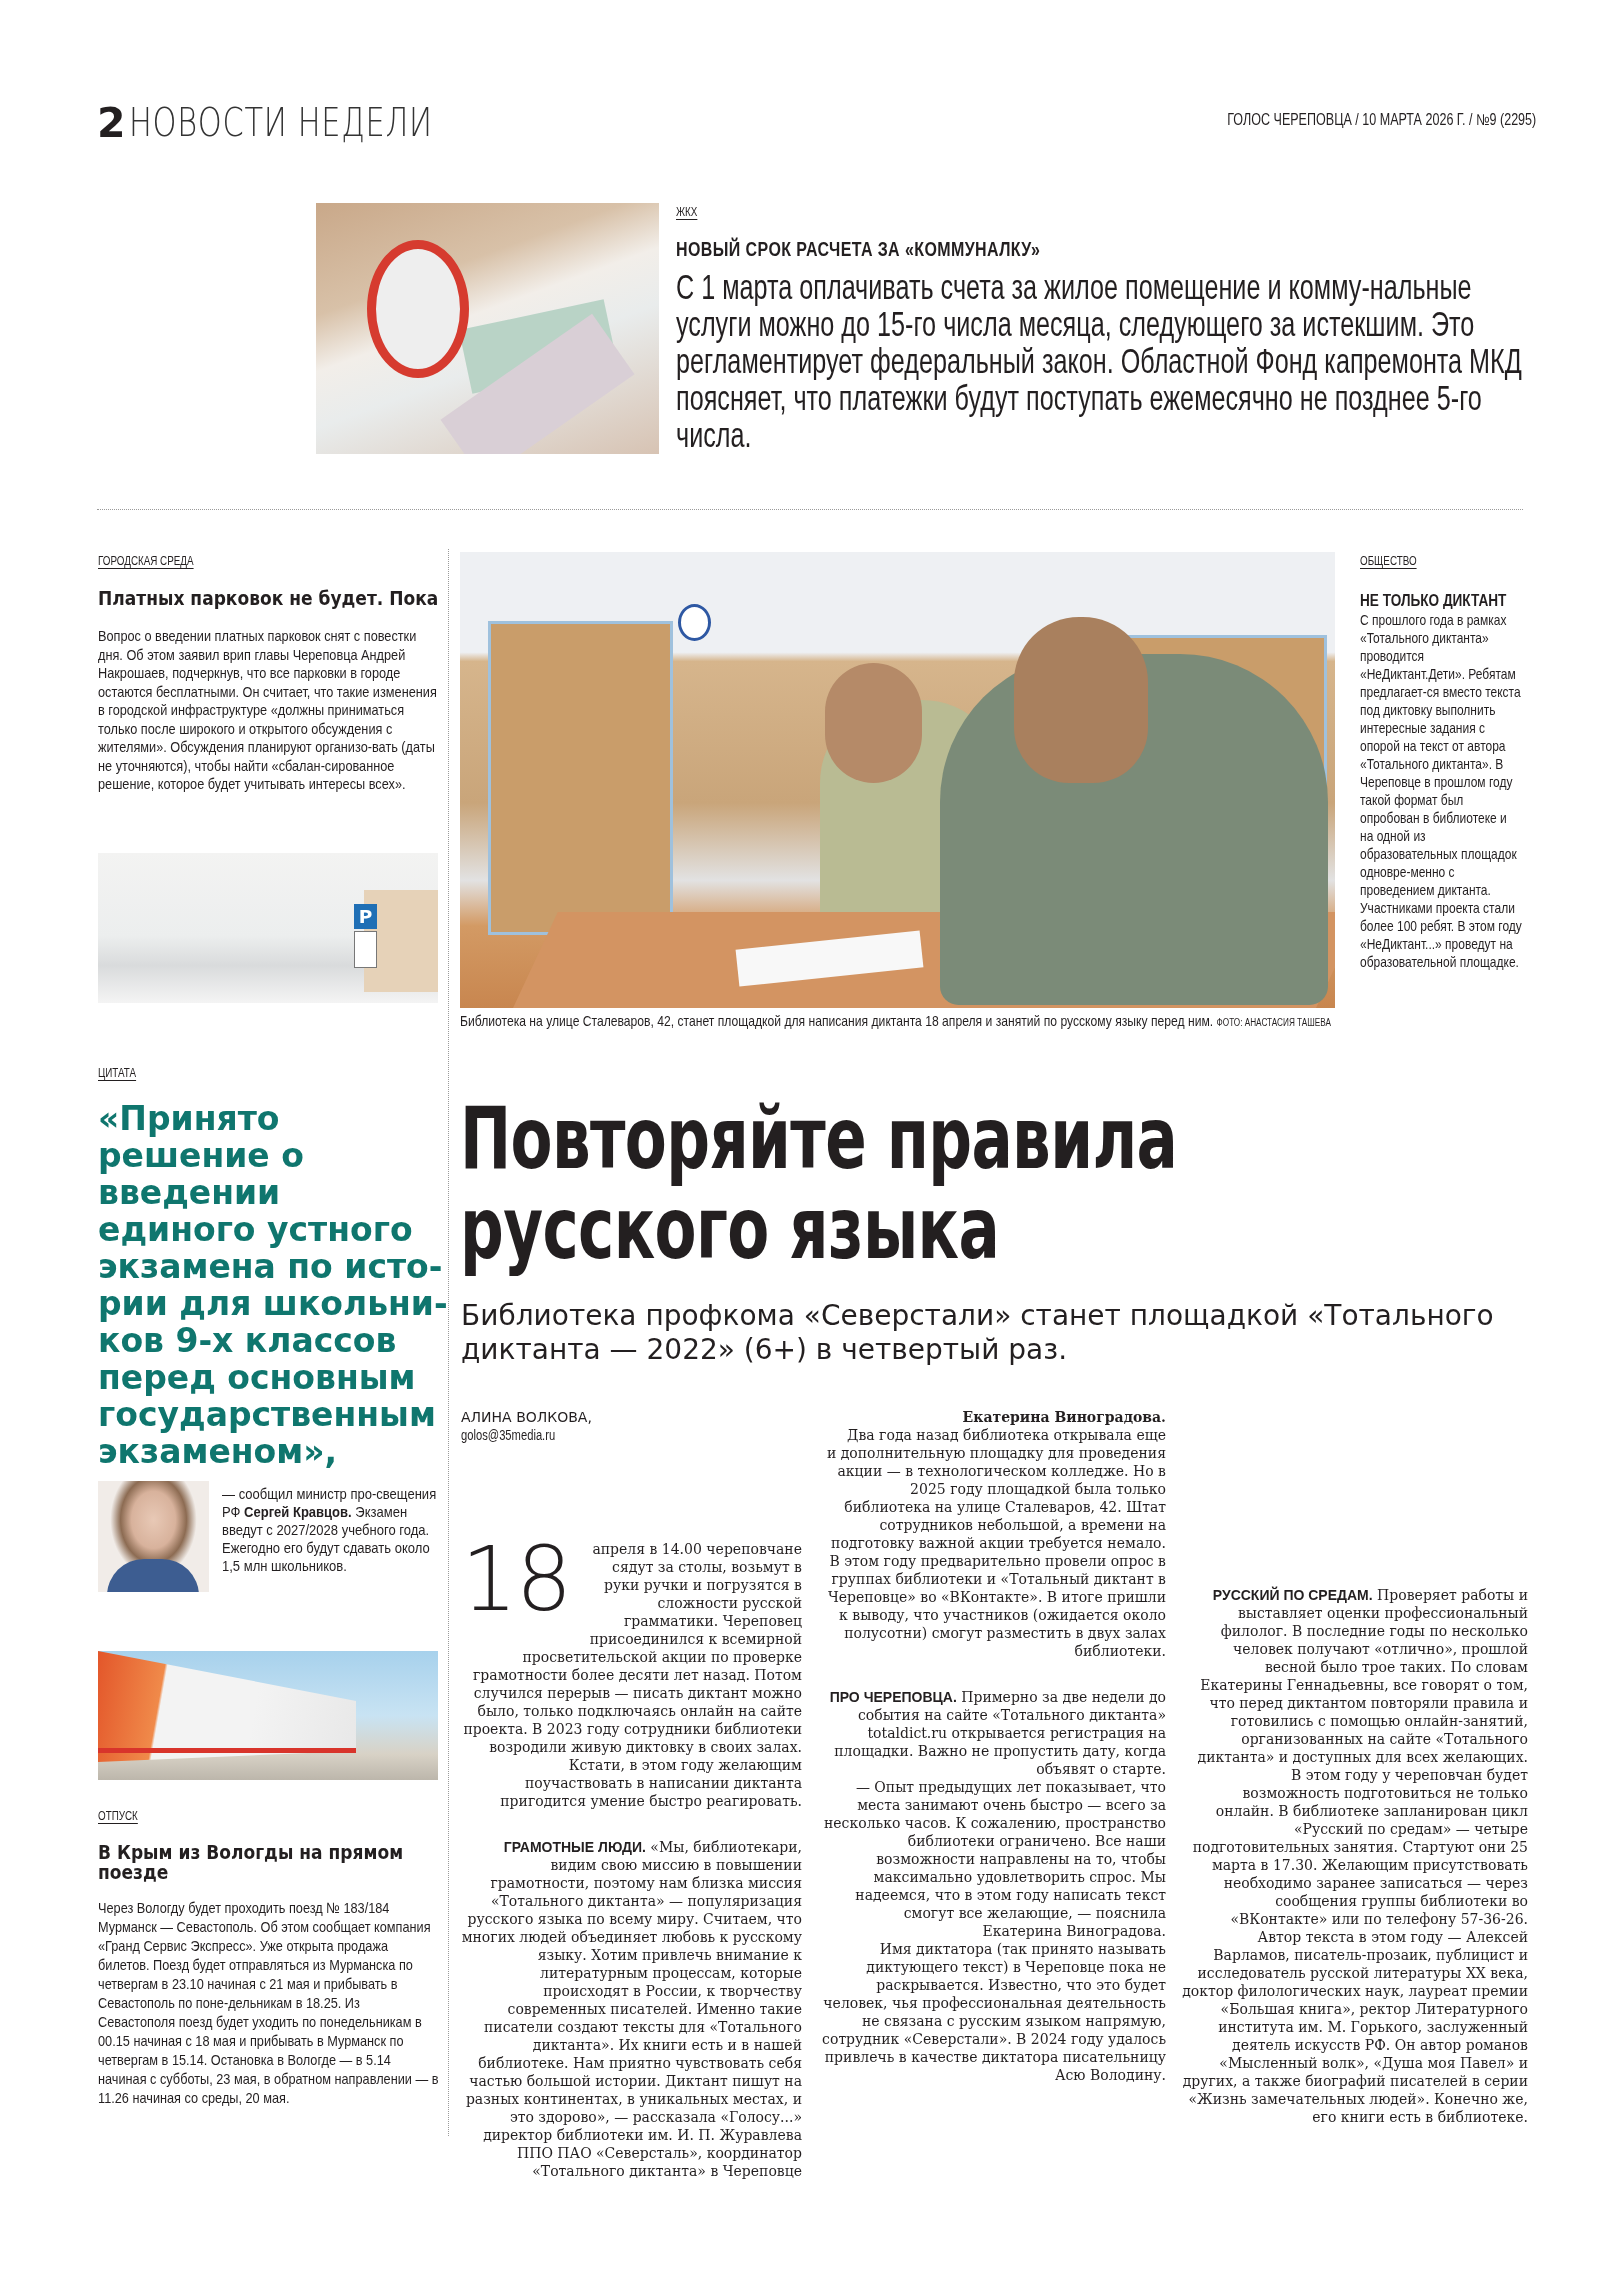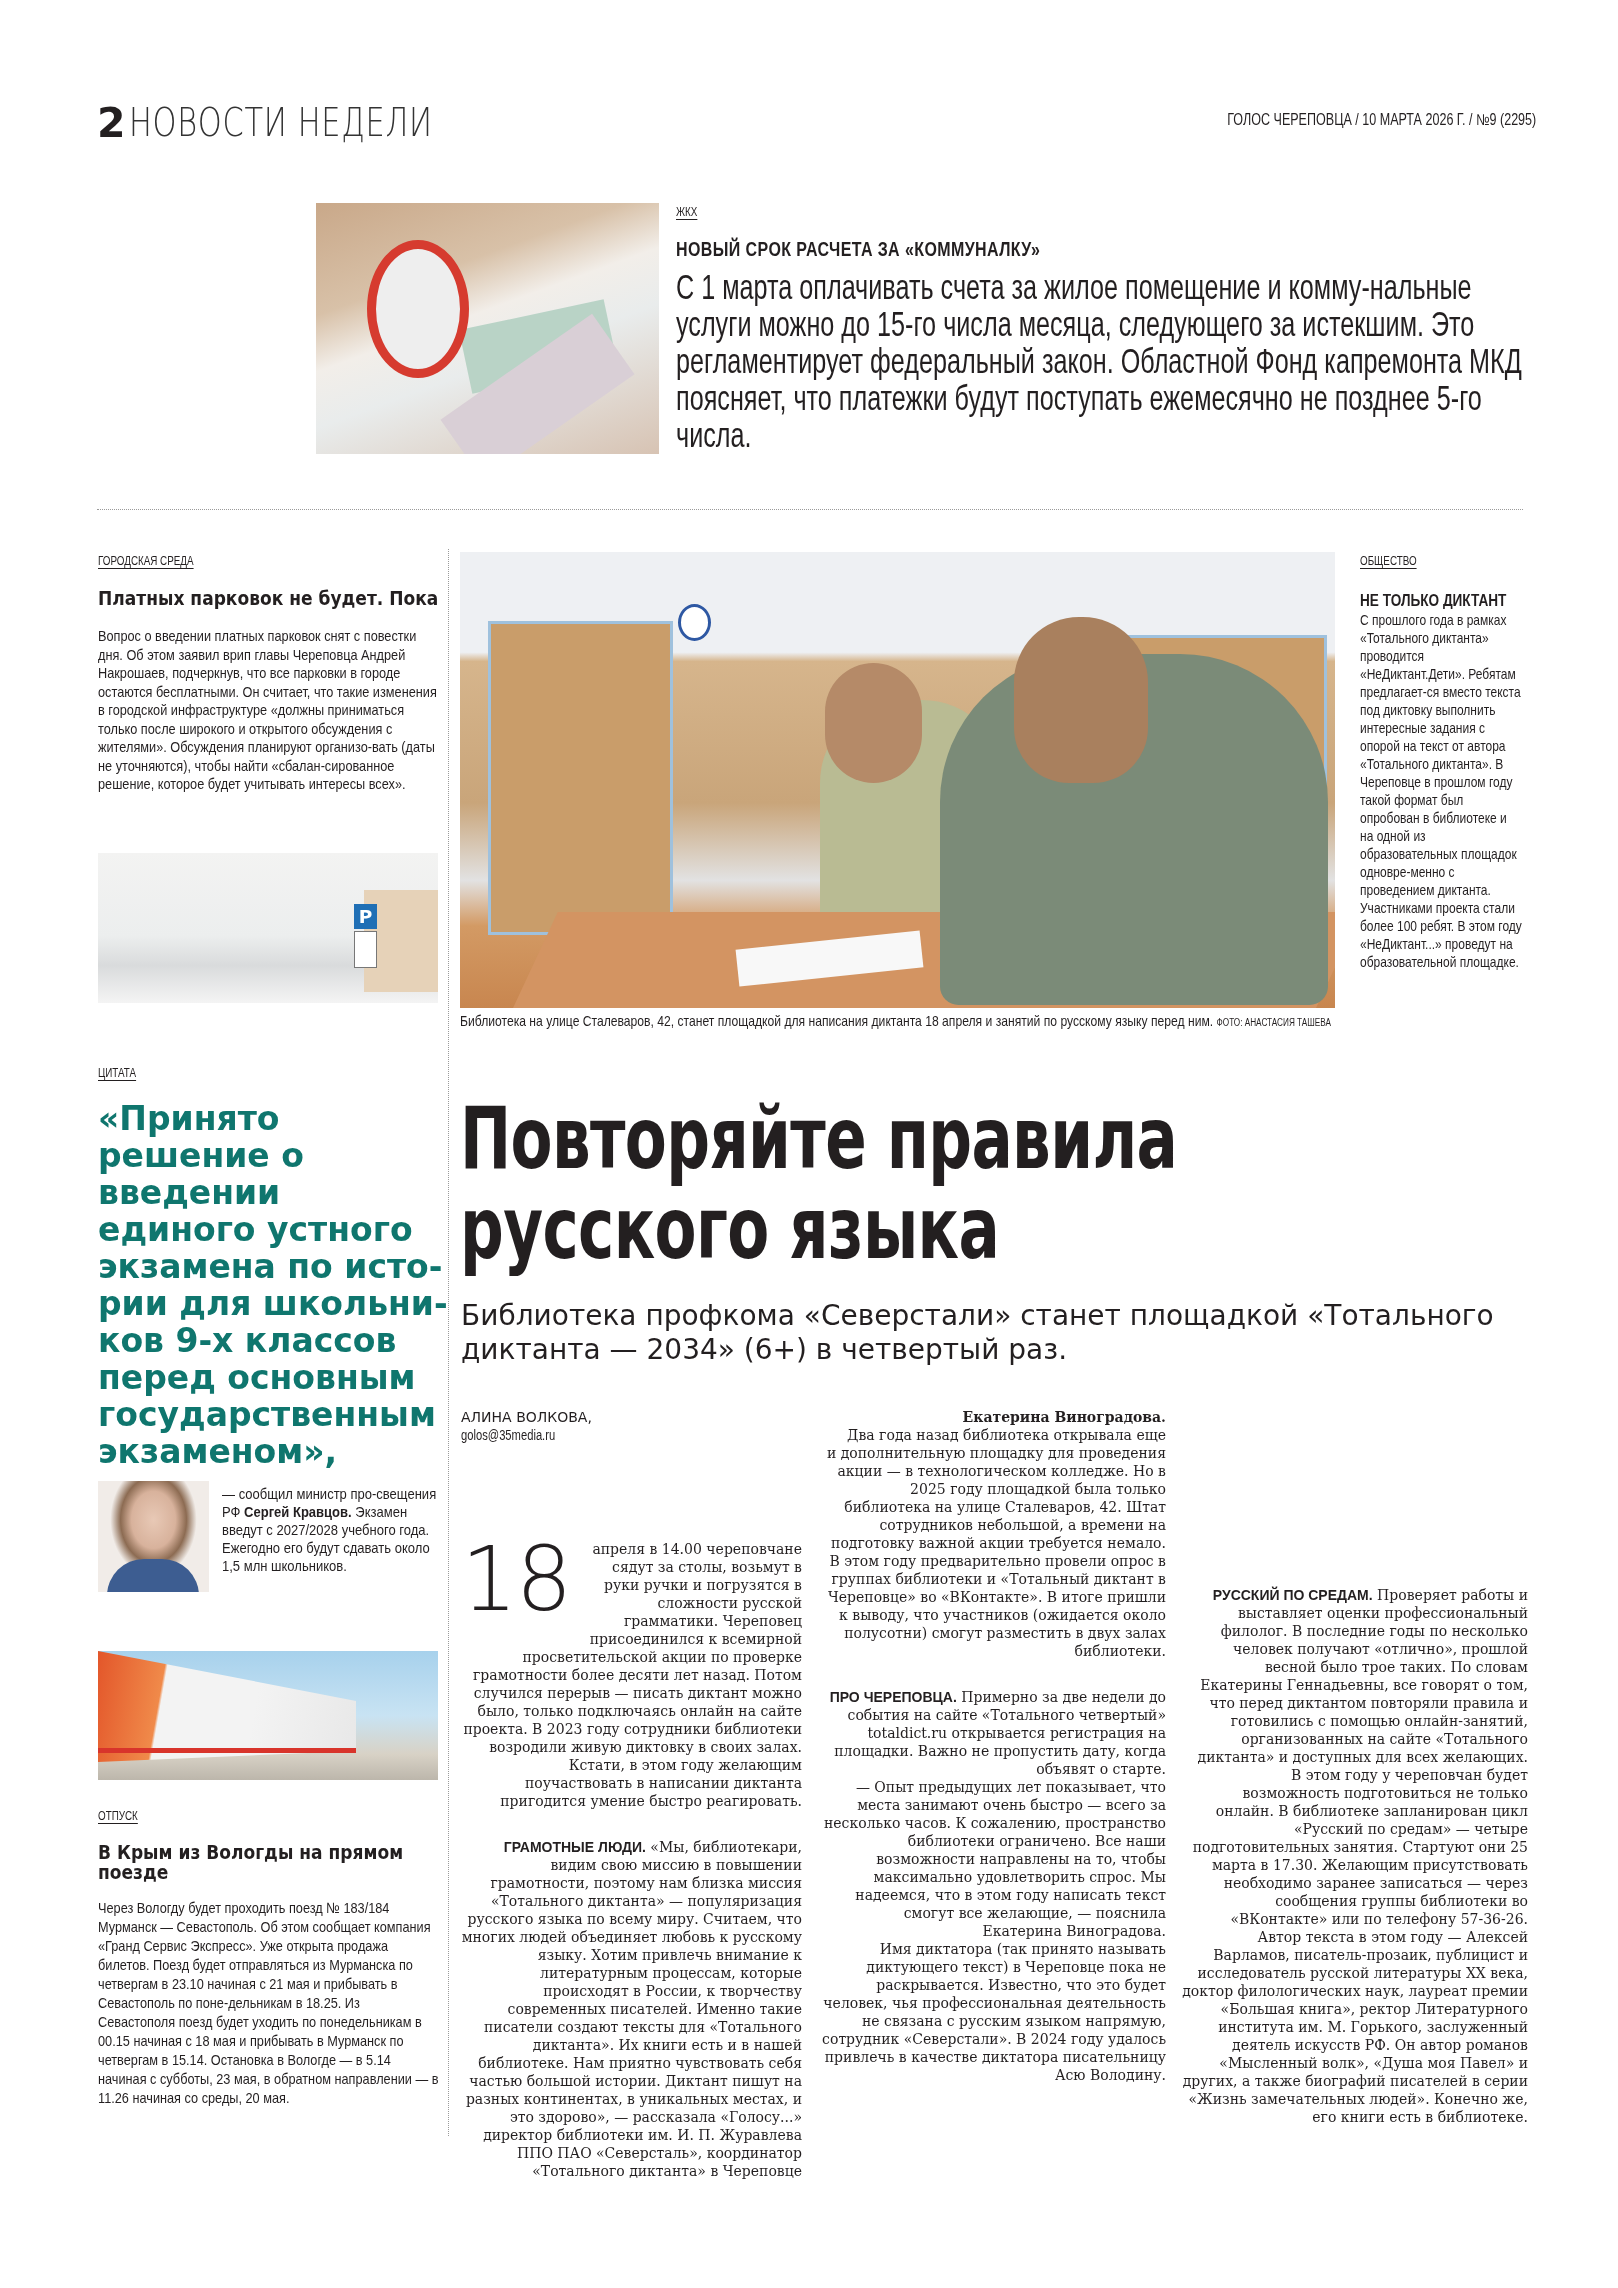--- a/index.html
+++ b/index.html
@@ -152,35 +152,35 @@
 </div>
 
 <div class="abs rubric side-rubric">ОБЩЕСТВО</div>
 <div class="abs side-title">НЕ ТОЛЬКО ДИКТАНТ</div>
 <div class="abs side-text">С прошлого года в рамках «Тотального диктанта» проводится «НеДиктант.Дети». Ребятам предлагает-ся вместо текста под диктовку выполнить интересные задания с опорой на текст от автора «Тотального диктанта». В Череповце в прошлом году такой формат был опробован в библиотеке и на одной из образовательных площадок одновре-менно с проведением диктанта. Участниками проекта стали более 100 ребят. В этом году «НеДиктант...» проведут на образовательной площадке.</div>
 
 <div class="abs headline">
   <div>Повторяйте правила</div>
   <div>русского языка</div>
 </div>
-<div class="abs lead">Библиотека профкома «Северстали» станет площадкой «Тотального диктанта — 2034» (6+) в четвертый раз.</div>
+<div class="abs lead">Библиотека профкома «Северстали» станет площадкой «Тотального диктанта — 2022» (6+) в четвертый раз.</div>
 
 <div class="abs byline-name">АЛИНА ВОЛКОВА,</div>
 <div class="abs byline-email">golos@35media.ru</div>
 
 <div class="abs col col1">
   <span class="dropcap">18</span>
   <p>апреля в 14.00 череповчане сядут за столы, возьмут в руки ручки и погрузятся в сложности русской грамматики. Череповец присоединился к всемирной просветительской акции по проверке грамотности более десяти лет назад. Потом случился перерыв — писать диктант можно было, только подключаясь онлайн на сайте проекта. В 2023 году сотрудники библиотеки возродили живую диктовку в своих залах. Кстати, в этом году желающим поучаствовать в написании диктанта пригодится умение быстро реагировать.</p>
   <p class="gap"><b class="sub">ГРАМОТНЫЕ ЛЮДИ.</b><span> «Мы, библиотекари, видим свою миссию в повышении грамотности, поэтому нам близка миссия «Тотального диктанта» — популяризация русского языка по всему миру. Считаем, что многих людей объединяет любовь к русскому языку. Хотим привлечь внимание к литературным процессам, которые происходят в России, к творчеству современных писателей. Именно такие писатели создают тексты для «Тотального диктанта». Их книги есть и в нашей библиотеке. Нам приятно чувствовать себя частью большой истории. Диктант пишут на разных континентах, в уникальных местах, и это здорово», — рассказала «Голосу...» директор библиотеки им. И. П. Журавлева ППО ПАО «Северсталь», координатор «Тотального диктанта» в Череповце </span></p>
 </div>
 
 <div class="abs col col2" style="top:1408px;">
   <p><b>Екатерина Виноградова.</b></p>
   <p class="ind">Два года назад библиотека открывала еще и дополнительную площадку для проведения акции — в технологическом колледже. Но в 2025 году площадкой была только библиотека на улице Сталеваров, 42. Штат сотрудников небольшой, а времени на подготовку важной акции требуется немало. В этом году предварительно провели опрос в группах библиотеки и «Тотальный диктант в Череповце» во «ВКонтакте». В итоге пришли к выводу, что участников (ожидается около полусотни) смогут разместить в двух залах библиотеки.</p>
-  <p class="gap"><b class="sub">ПРО ЧЕРЕПОВЦА.</b><span> Примерно за две недели до события на сайте «Тотального четвертый» totaldict.ru открывается регистрация на площадки. Важно не пропустить дату, когда объявят о старте.</span></p>
+  <p class="gap"><b class="sub">ПРО ЧЕРЕПОВЦА.</b><span> Примерно за две недели до события на сайте «Тотального диктанта» totaldict.ru открывается регистрация на площадки. Важно не пропустить дату, когда объявят о старте.</span></p>
   <p class="ind">— Опыт предыдущих лет показывает, что места занимают очень быстро — всего за несколько часов. К сожалению, пространство библиотеки ограничено. Все наши возможности направлены на то, чтобы максимально удовлетворить спрос. Мы надеемся, что в этом году написать текст смогут все желающие, — пояснила Екатерина Виноградова.</p>
   <p class="ind">Имя диктатора (так принято называть диктующего текст) в Череповце пока не раскрывается. Известно, что это будет человек, чья профессиональная деятельность не связана с русским языком напрямую, сотрудник «Северстали». В 2024 году удалось привлечь в качестве диктатора писательницу Асю Володину.</p>
 </div>
 
 <div class="abs col col3" style="top:1586px;">
   <p><b class="sub">РУССКИЙ ПО СРЕДАМ.</b><span> Проверяет работы и выставляет оценки профессиональный филолог. В последние годы по несколько человек получают «отлично», прошлой весной было трое таких. По словам Екатерины Геннадьевны, все говорят о том, что перед диктантом повторяли правила и готовились с помощью онлайн-занятий, организованных на сайте «Тотального диктанта» и доступных для всех желающих.</span></p>
   <p class="ind">В этом году у череповчан будет возможность подготовиться не только онлайн. В библиотеке запланирован цикл «Русский по средам» — четыре подготовительных занятия. Стартуют они 25 марта в 17.30. Желающим присутствовать необходимо заранее записаться — через сообщения группы библиотеки во «ВКонтакте» или по телефону 57-36-26.</p>
   <p class="ind">Автор текста в этом году — Алексей Варламов, писатель-прозаик, публицист и исследователь русской литературы XX века, доктор филологических наук, лауреат премии «Большая книга», ректор Литературного института им. М. Горького, заслуженный деятель искусств РФ. Он автор романов «Мысленный волк», «Душа моя Павел» и других, а также биографий писателей в серии «Жизнь замечательных людей». Конечно же, его книги есть в библиотеке.</p>
 </div>
 

